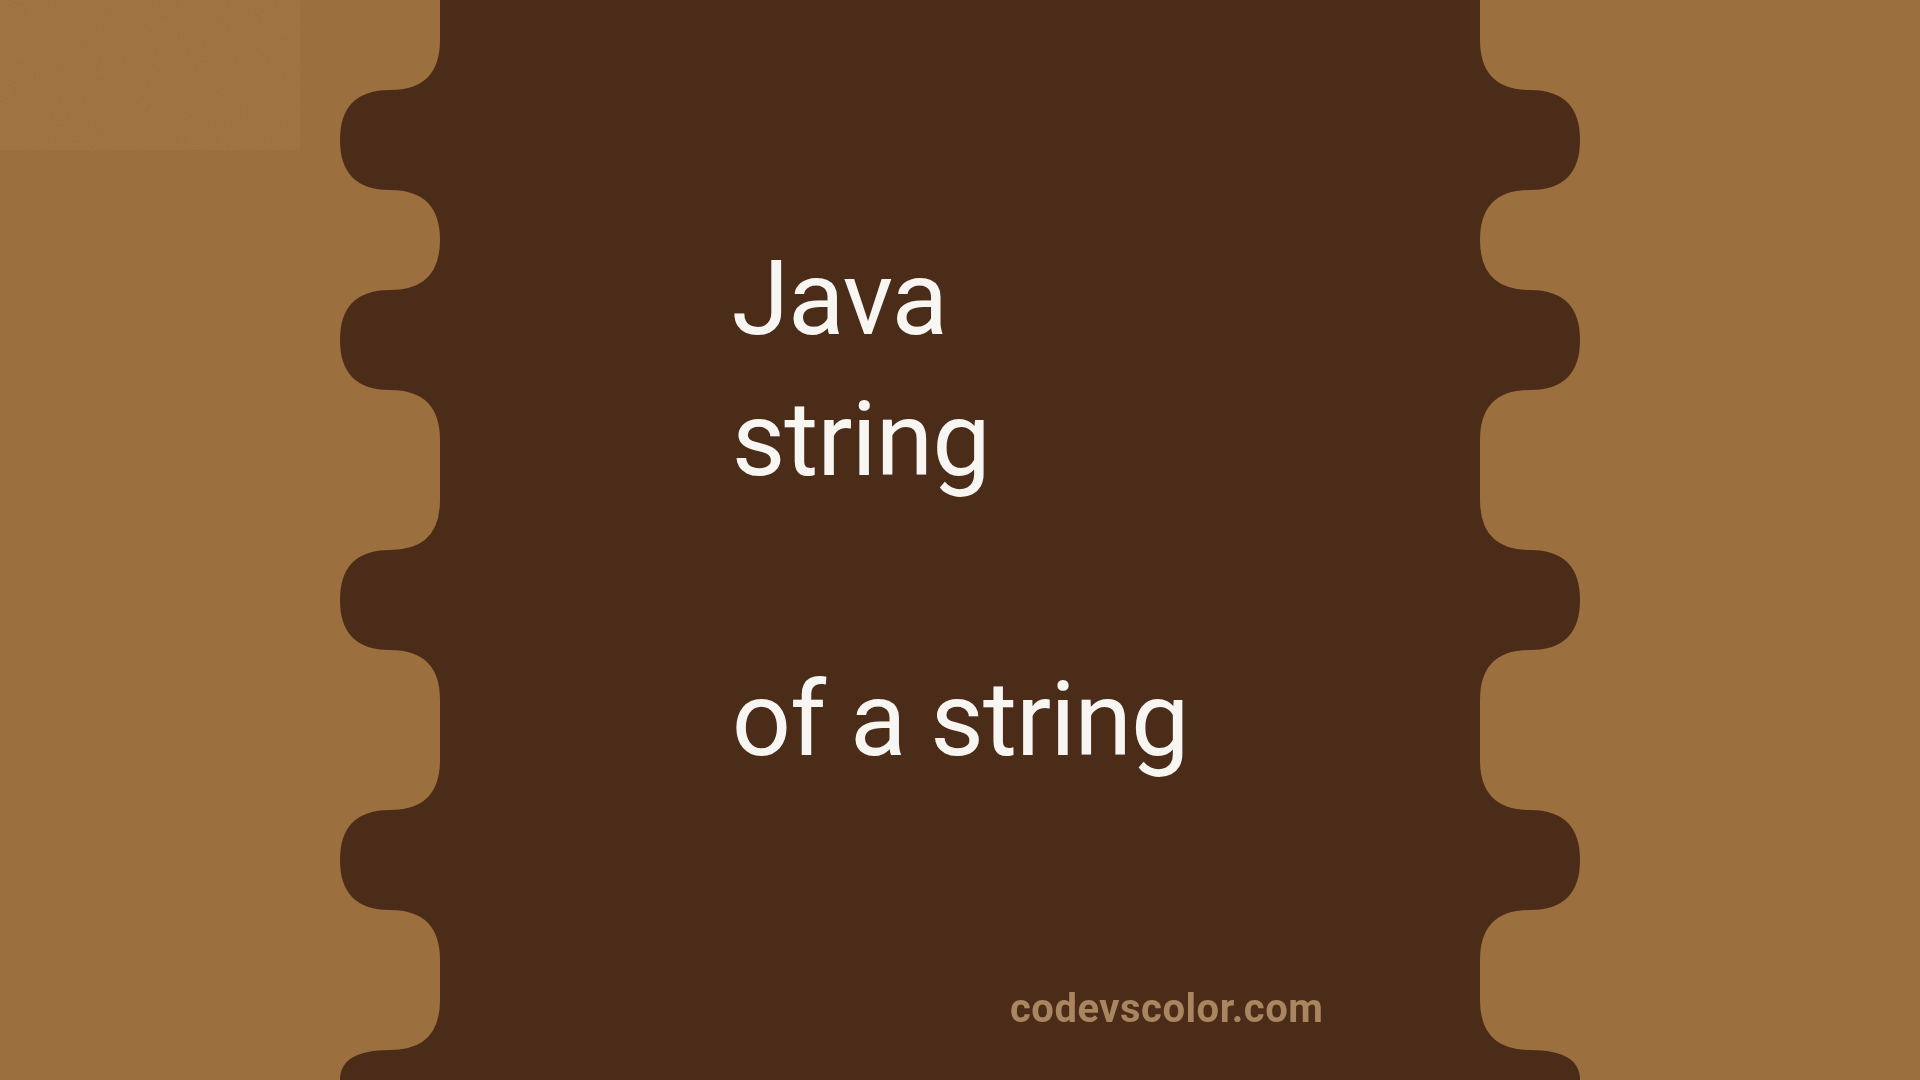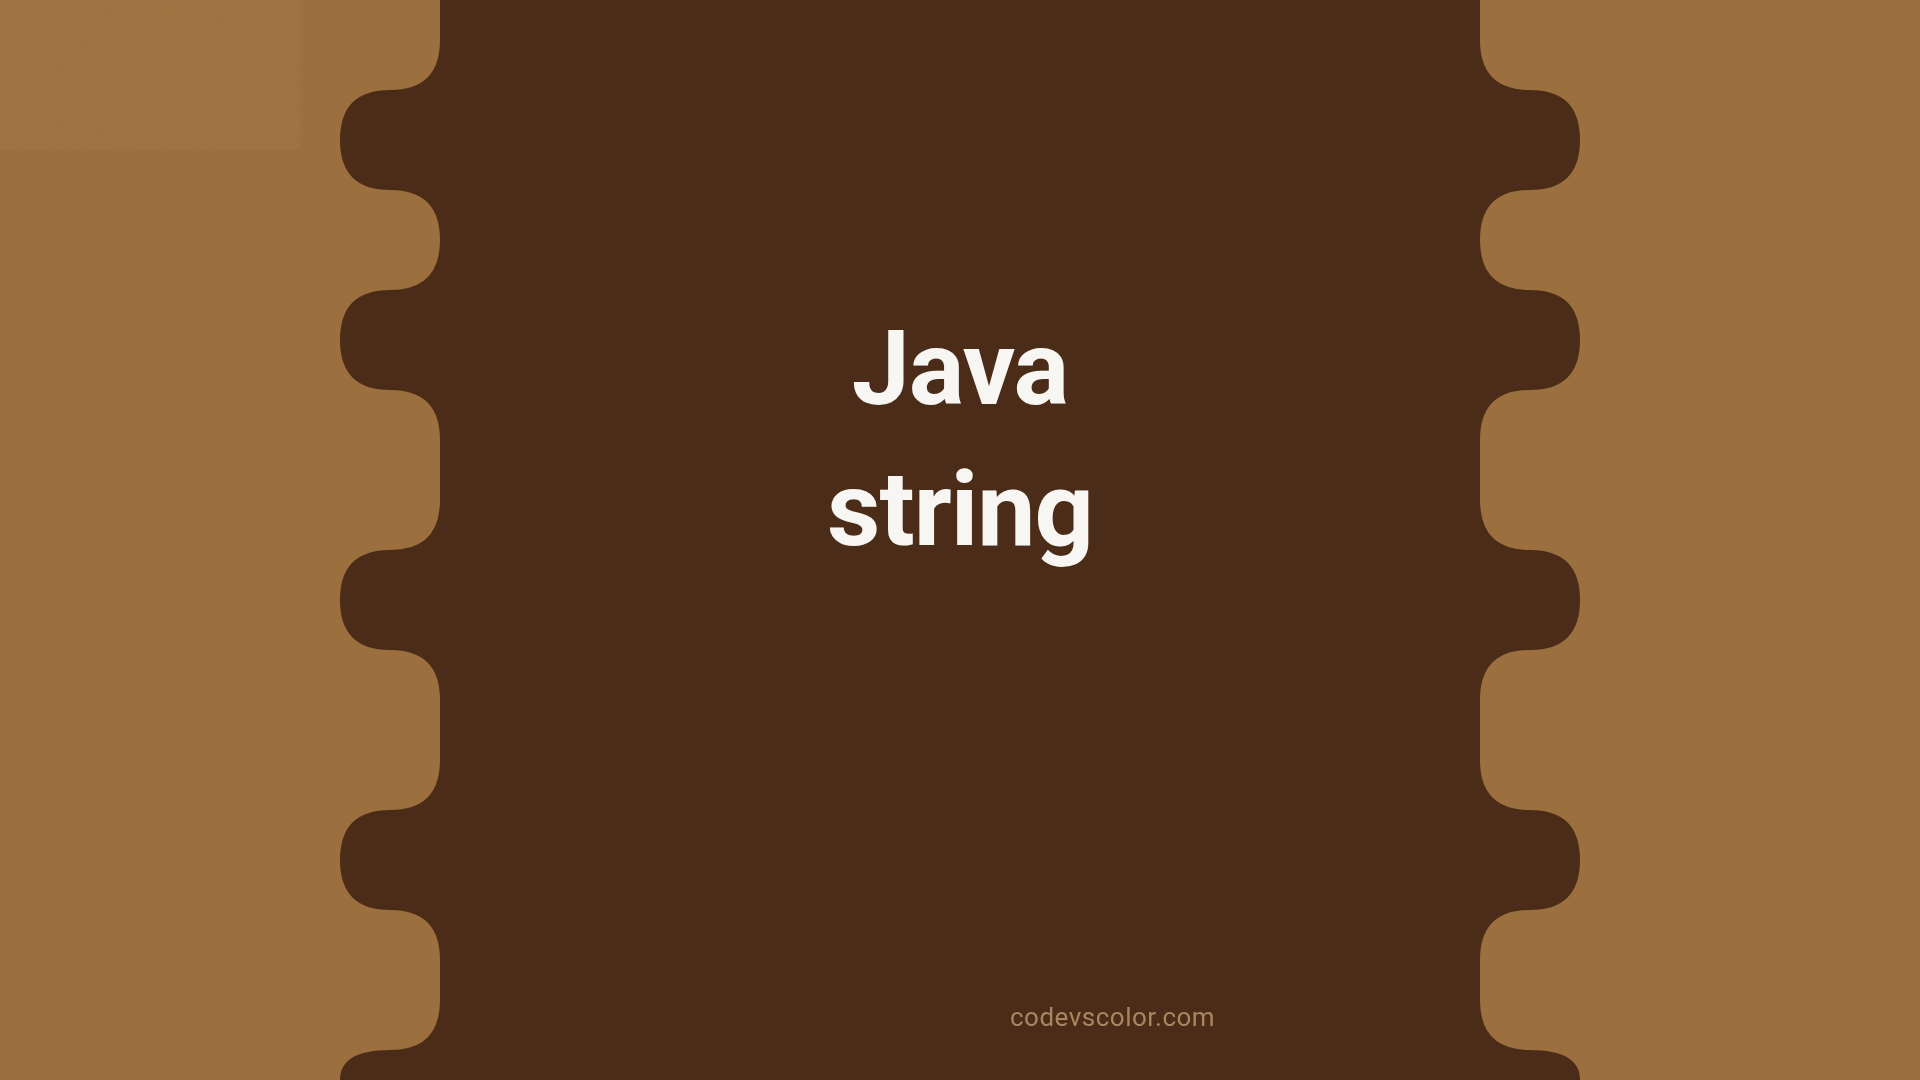--- a/index.html
+++ b/index.html
@@ -43,34 +43,34 @@
       flex-direction: column;
       align-items: center;
       justify-content: center;
       z-index: 5;
       padding-bottom: 60px;
     }
     
     .title {
       color: #f8f6f2;
       font-size: 104px;
-      font-weight: 700;
-      text-align: center;
+      font-weight: 400;
+      text-align: left;
       line-height: 1.35;
       letter-spacing: -1px;
     }
     
     .watermark {
       position: absolute;
       bottom: 48px;
       left: 50%;
       transform: translateX(50px);
       color: #a98560;
-      font-size: 26px;
-      font-weight: 400;
+      font-size: 40px;
+      font-weight: 700;
       z-index: 5;
       letter-spacing: 0.5px;
     }
   </style>
 </head>
 <body>
 
 <svg class="blob" viewBox="0 0 1520 1080" preserveAspectRatio="none">
   <path fill="#4a2c18" d="
     M 240 0
@@ -129,16 +129,17 @@
     <feColorMatrix type="saturate" values="0"></feColorMatrix>
   </filter>
   <rect width="100%" height="100%" filter="url(#noise)"></rect>
 </svg>
 
 <div class="content">
   <h1 class="title">
     <span>Java</span><br>
     <span>string</span><br>
     <br>
+    <span>of a string</span>
   </h1>
 </div>
 
 <div class="watermark">codevscolor.com</div>
 
 </body></html>

